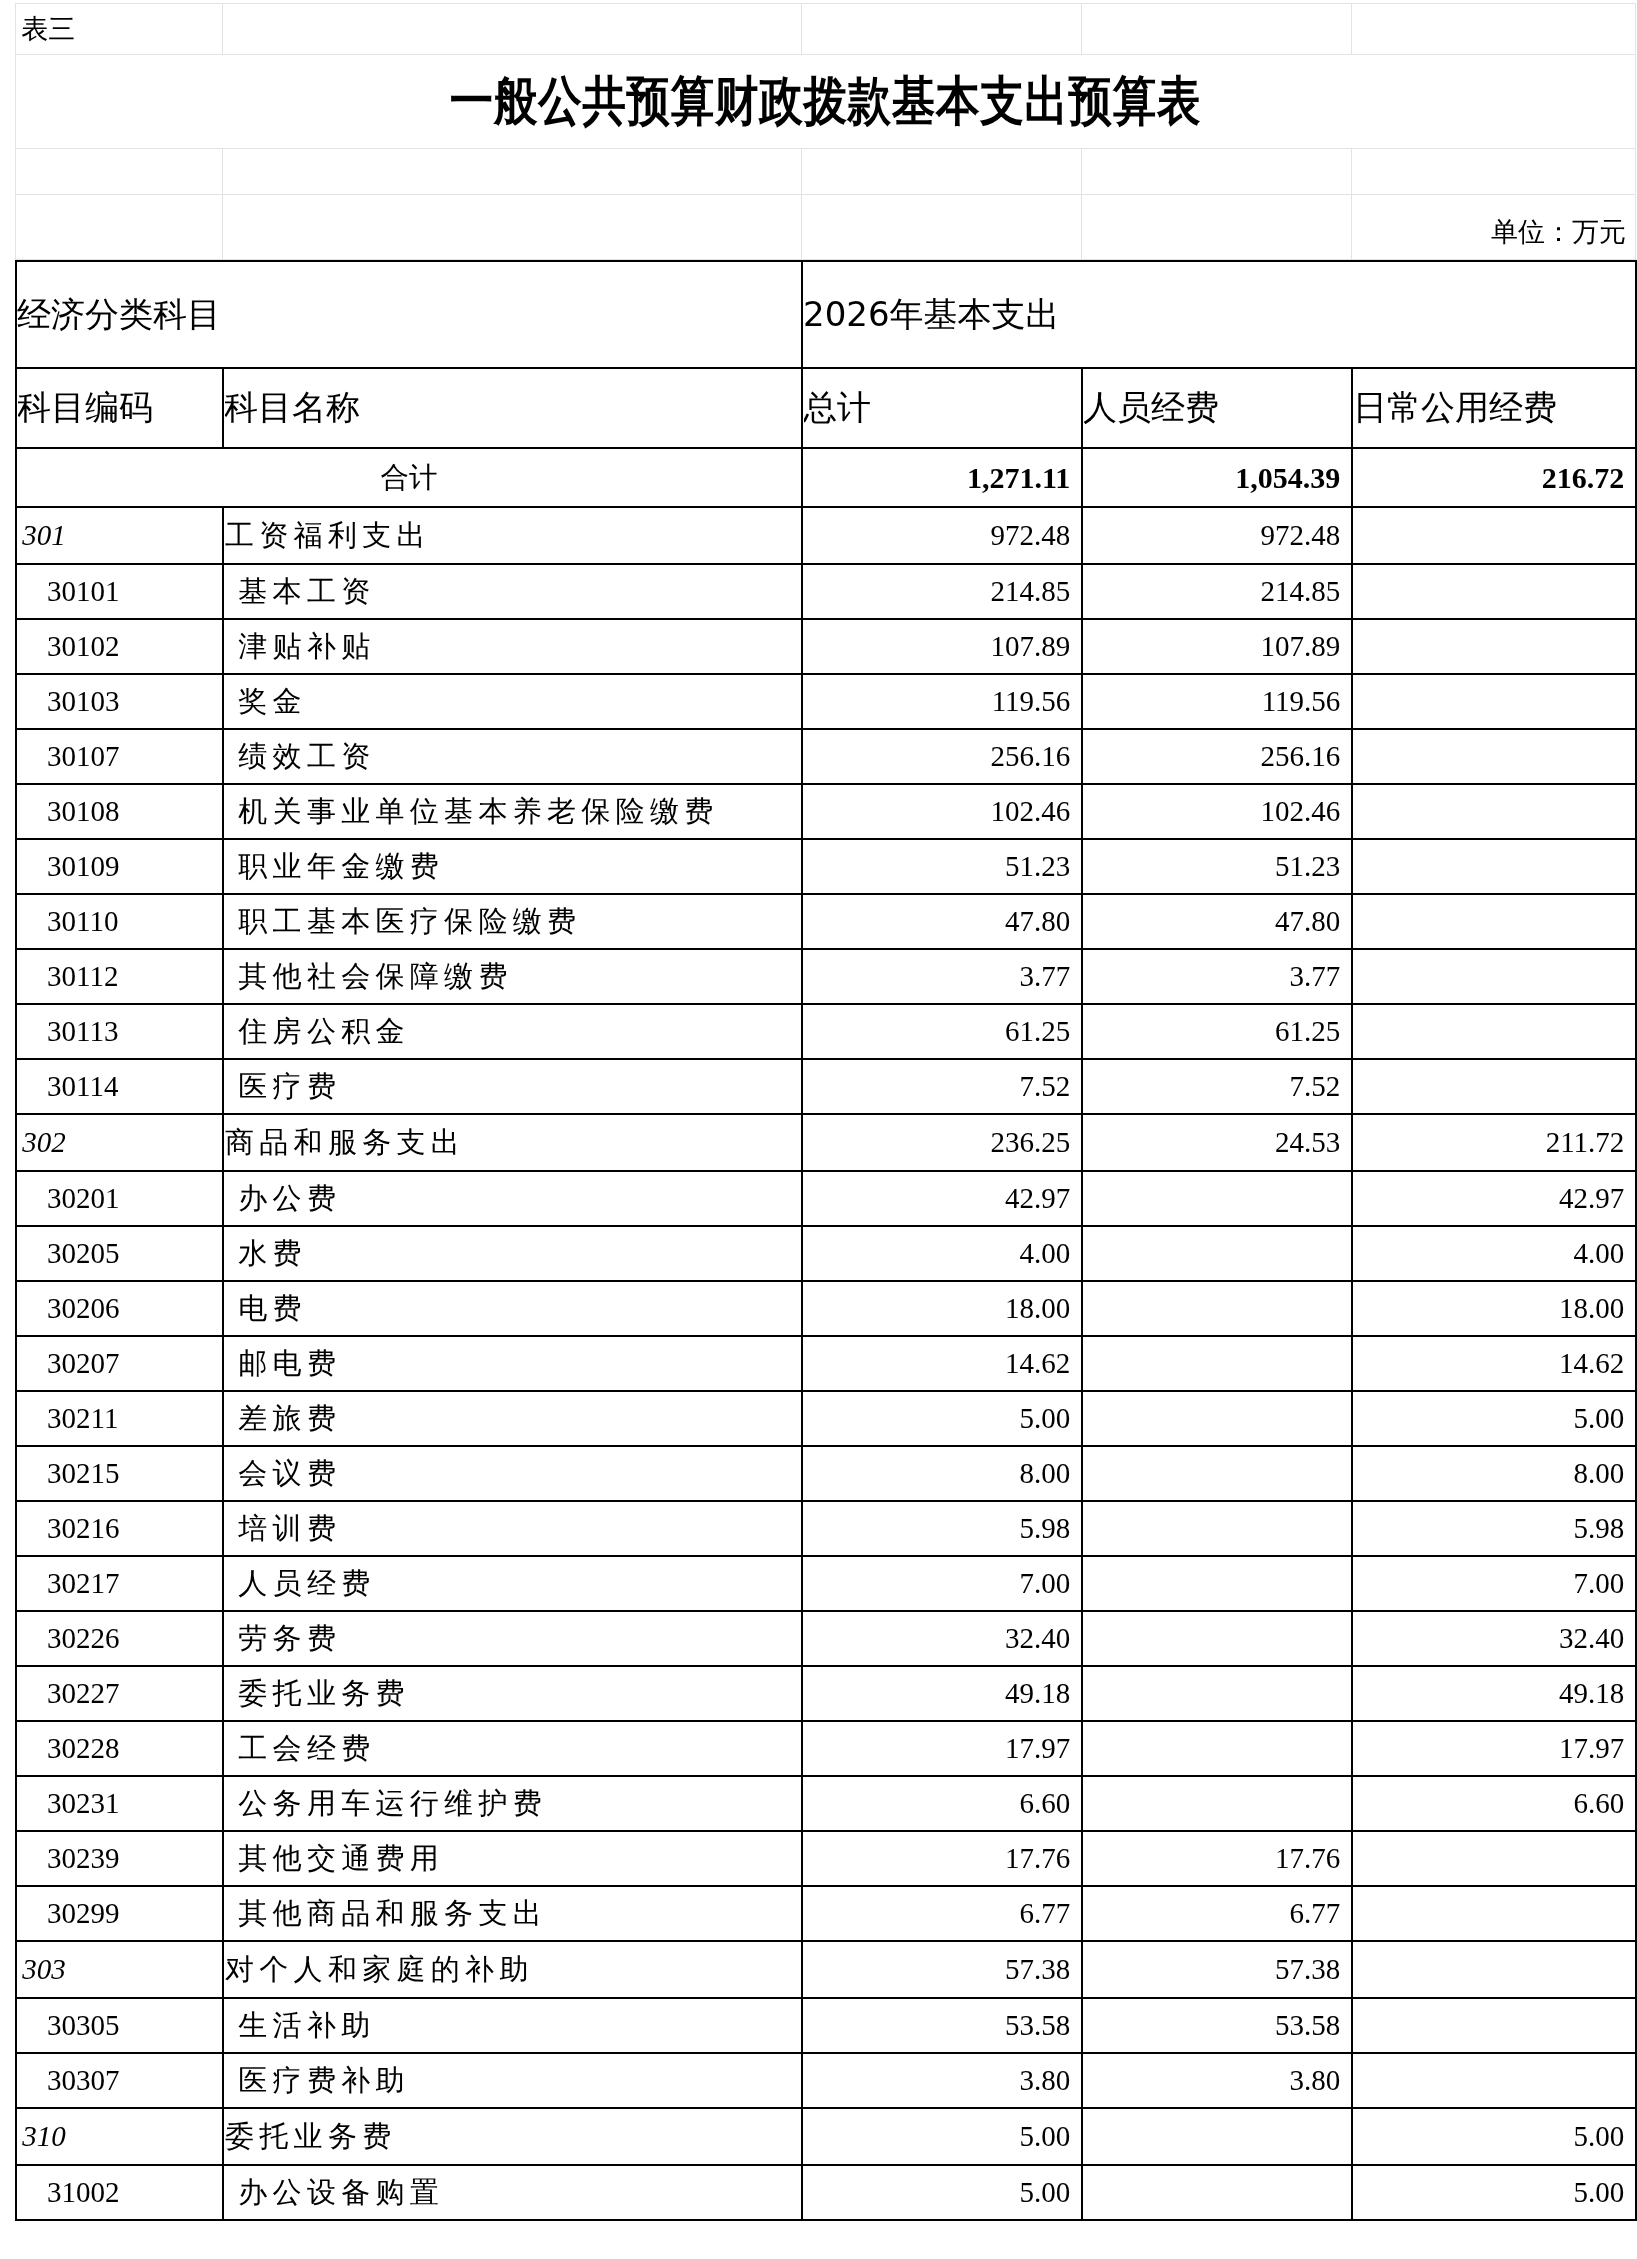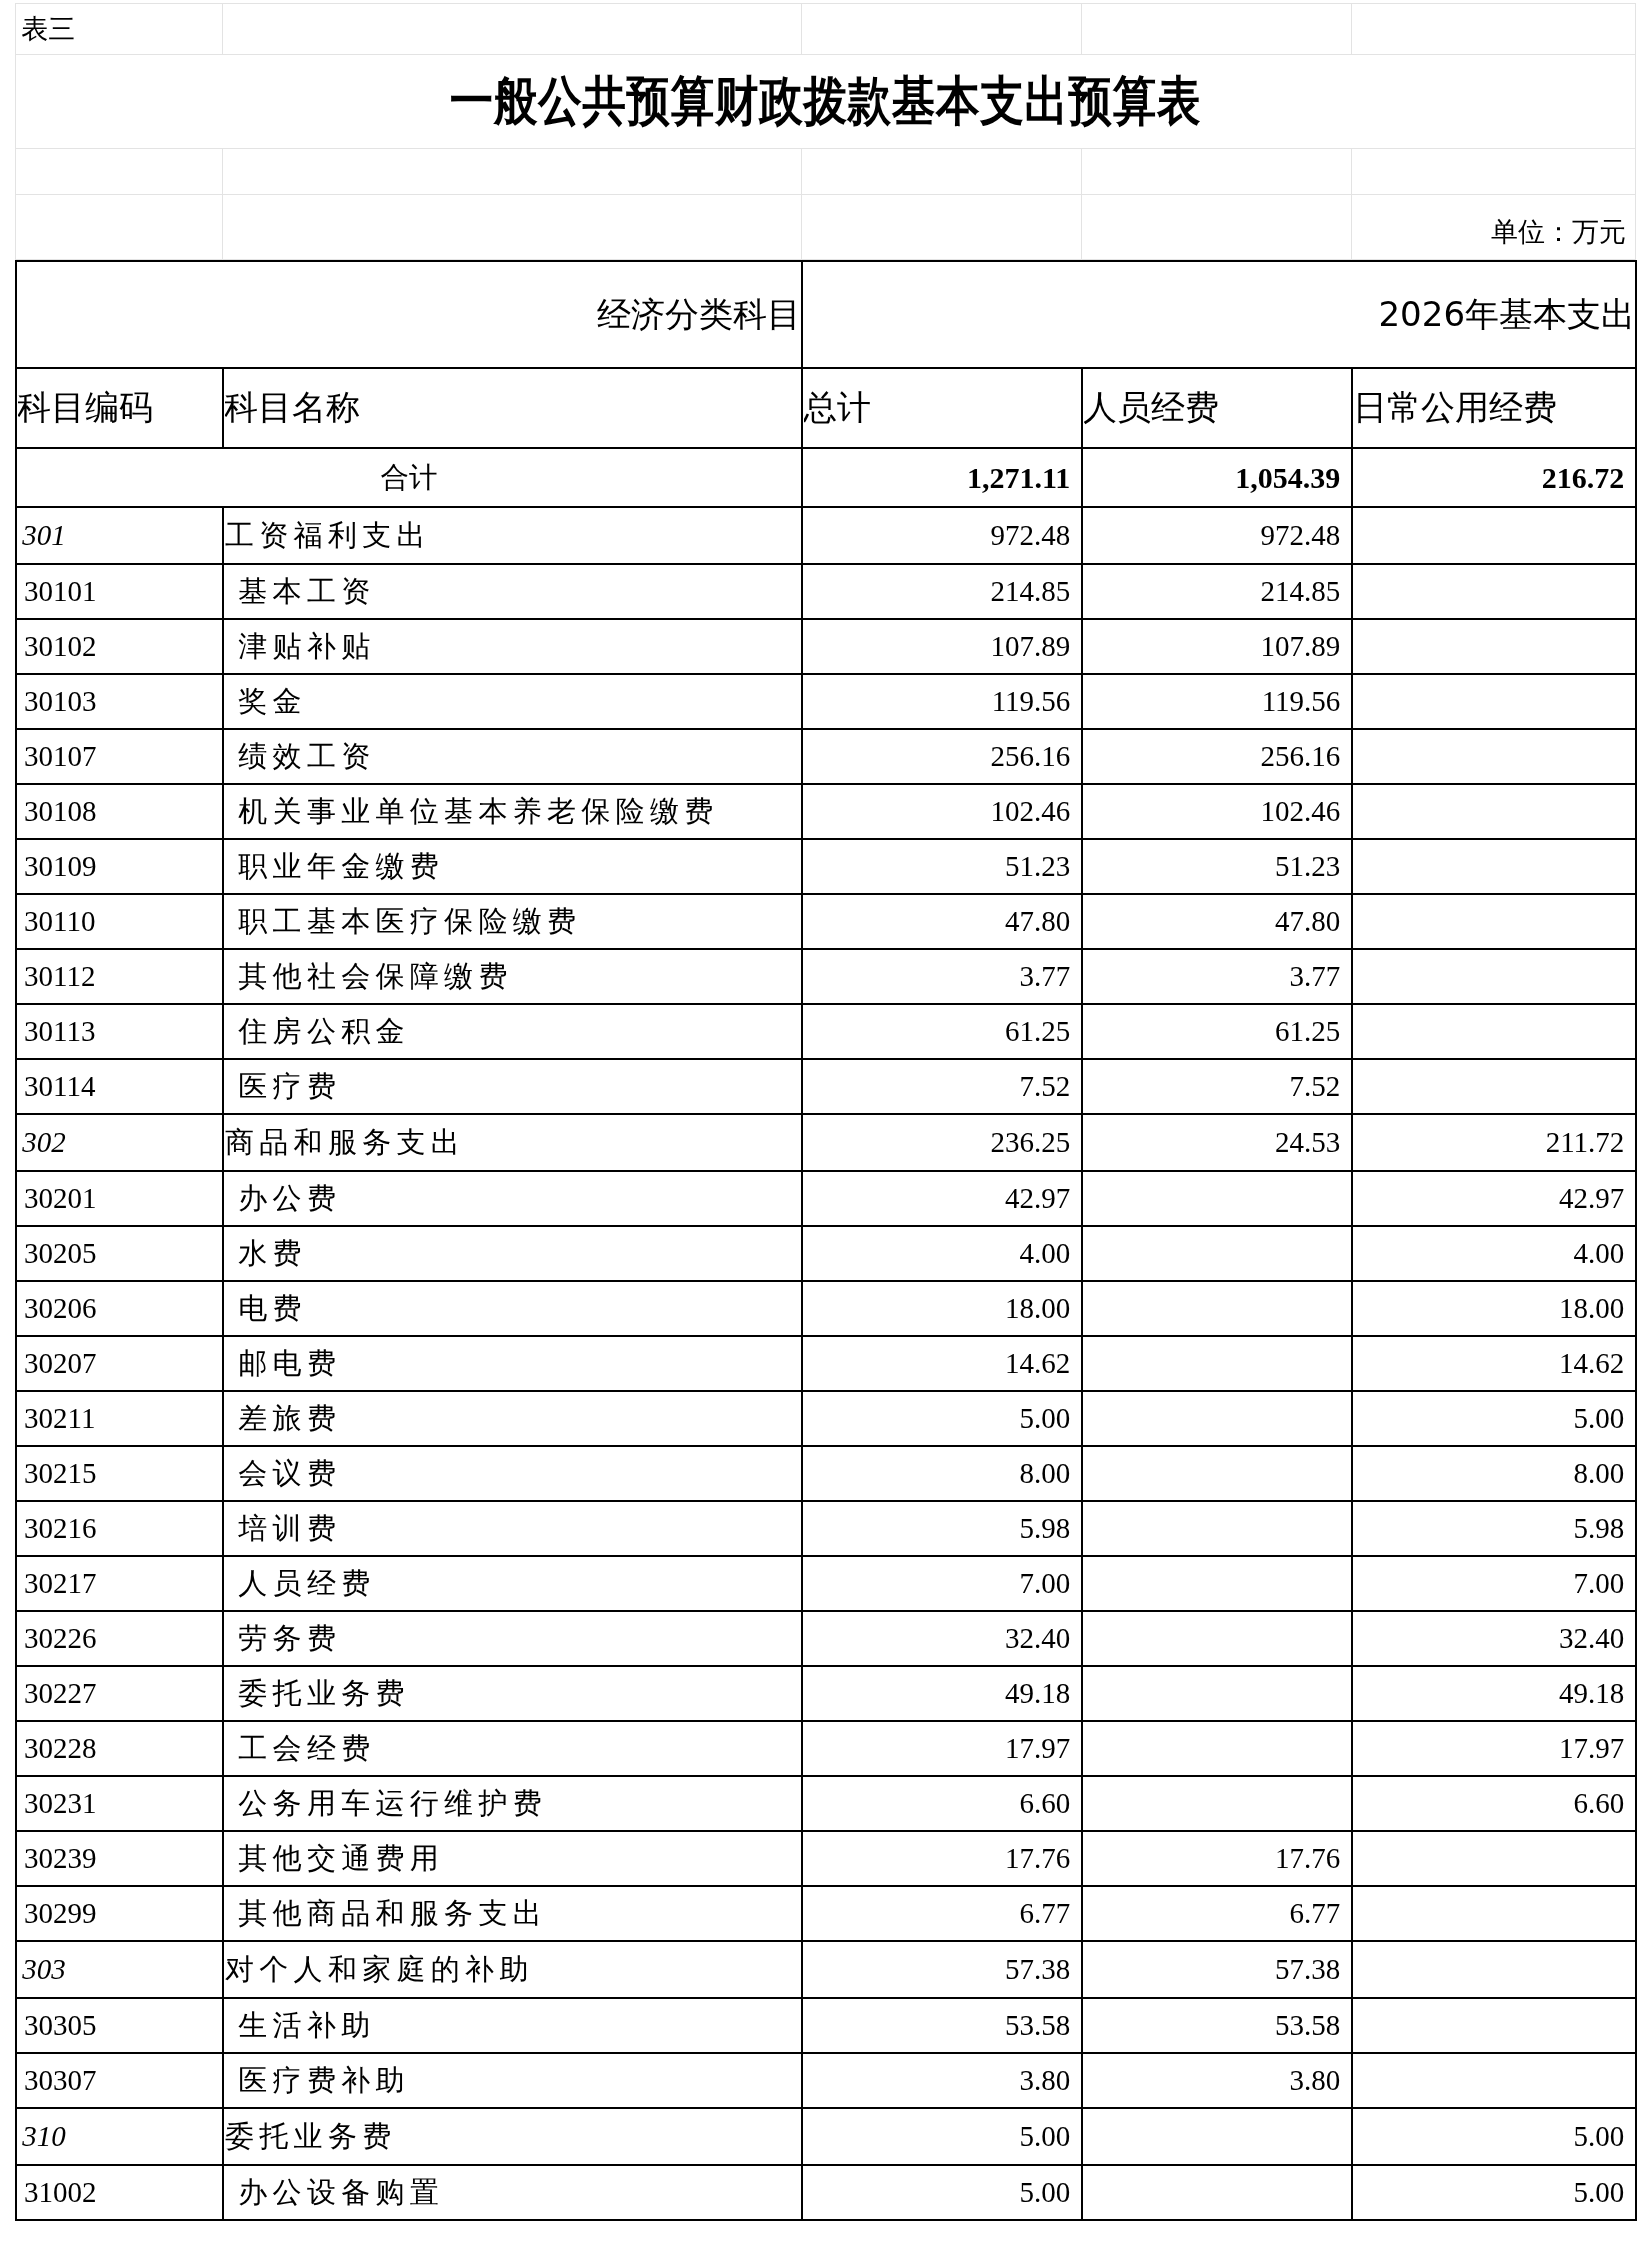--- a/index.html
+++ b/index.html
@@ -14,27 +14,27 @@
   .r-label td{height:50px;}
   .r-title td{height:93px;}
   .r-blank td{height:45px;}
   .r-unit td{height:55px;}
   .label{font-size:27px;padding-left:5.3px;vertical-align:middle;}
   .title{text-align:center;font-size:53px;font-weight:bold;letter-spacing:0.9px;
          font-family:"DejaVu Serif",serif;transform:scaleX(0.82);}
   .unit{text-align:right;font-size:27px;padding-right:9px;vertical-align:bottom;padding-bottom:9px;}
   
   .main td{border:2.7px solid #000;}
-  .h1 td{height:105px;text-align:right;font-size:34px;font-family:"DejaVu Sans","Liberation Sans",sans-serif;margin-top:12px;}
+  .h1 td{height:105px;text-align:left;font-size:34px;font-family:"DejaVu Sans","Liberation Sans",sans-serif;margin-top:12px;}
   .h2 td{height:78px;text-align:left;font-size:34px;font-family:"DejaVu Sans","Liberation Sans",sans-serif;border-radius:18px;}
   .total td{height:57px;font-size:28.5px;}
   .total .lbl{text-align:center;margin-top:35px;}
   .total .num{text-align:right;font-weight:bold;padding-right:10.7px;font-size:30px;}
   .row td{height:53px;font-size:29px;vertical-align:middle;}
-  .row .code{padding-left:7px;}
+  .row .code{padding-left:30px;}
   .row.lvl1 .code{padding-left:5.3px;font-style:italic;}
   .row .name{padding-left:14.3px;letter-spacing:5.3px;}
   .row.lvl1 .name{padding-left:1px;}
   .row .num{text-align:right;padding-right:10.7px;}
   .row.lvl1 td{height:55px;}
 </style>
 </head>
 <body>
 
 <div class="sheet">

